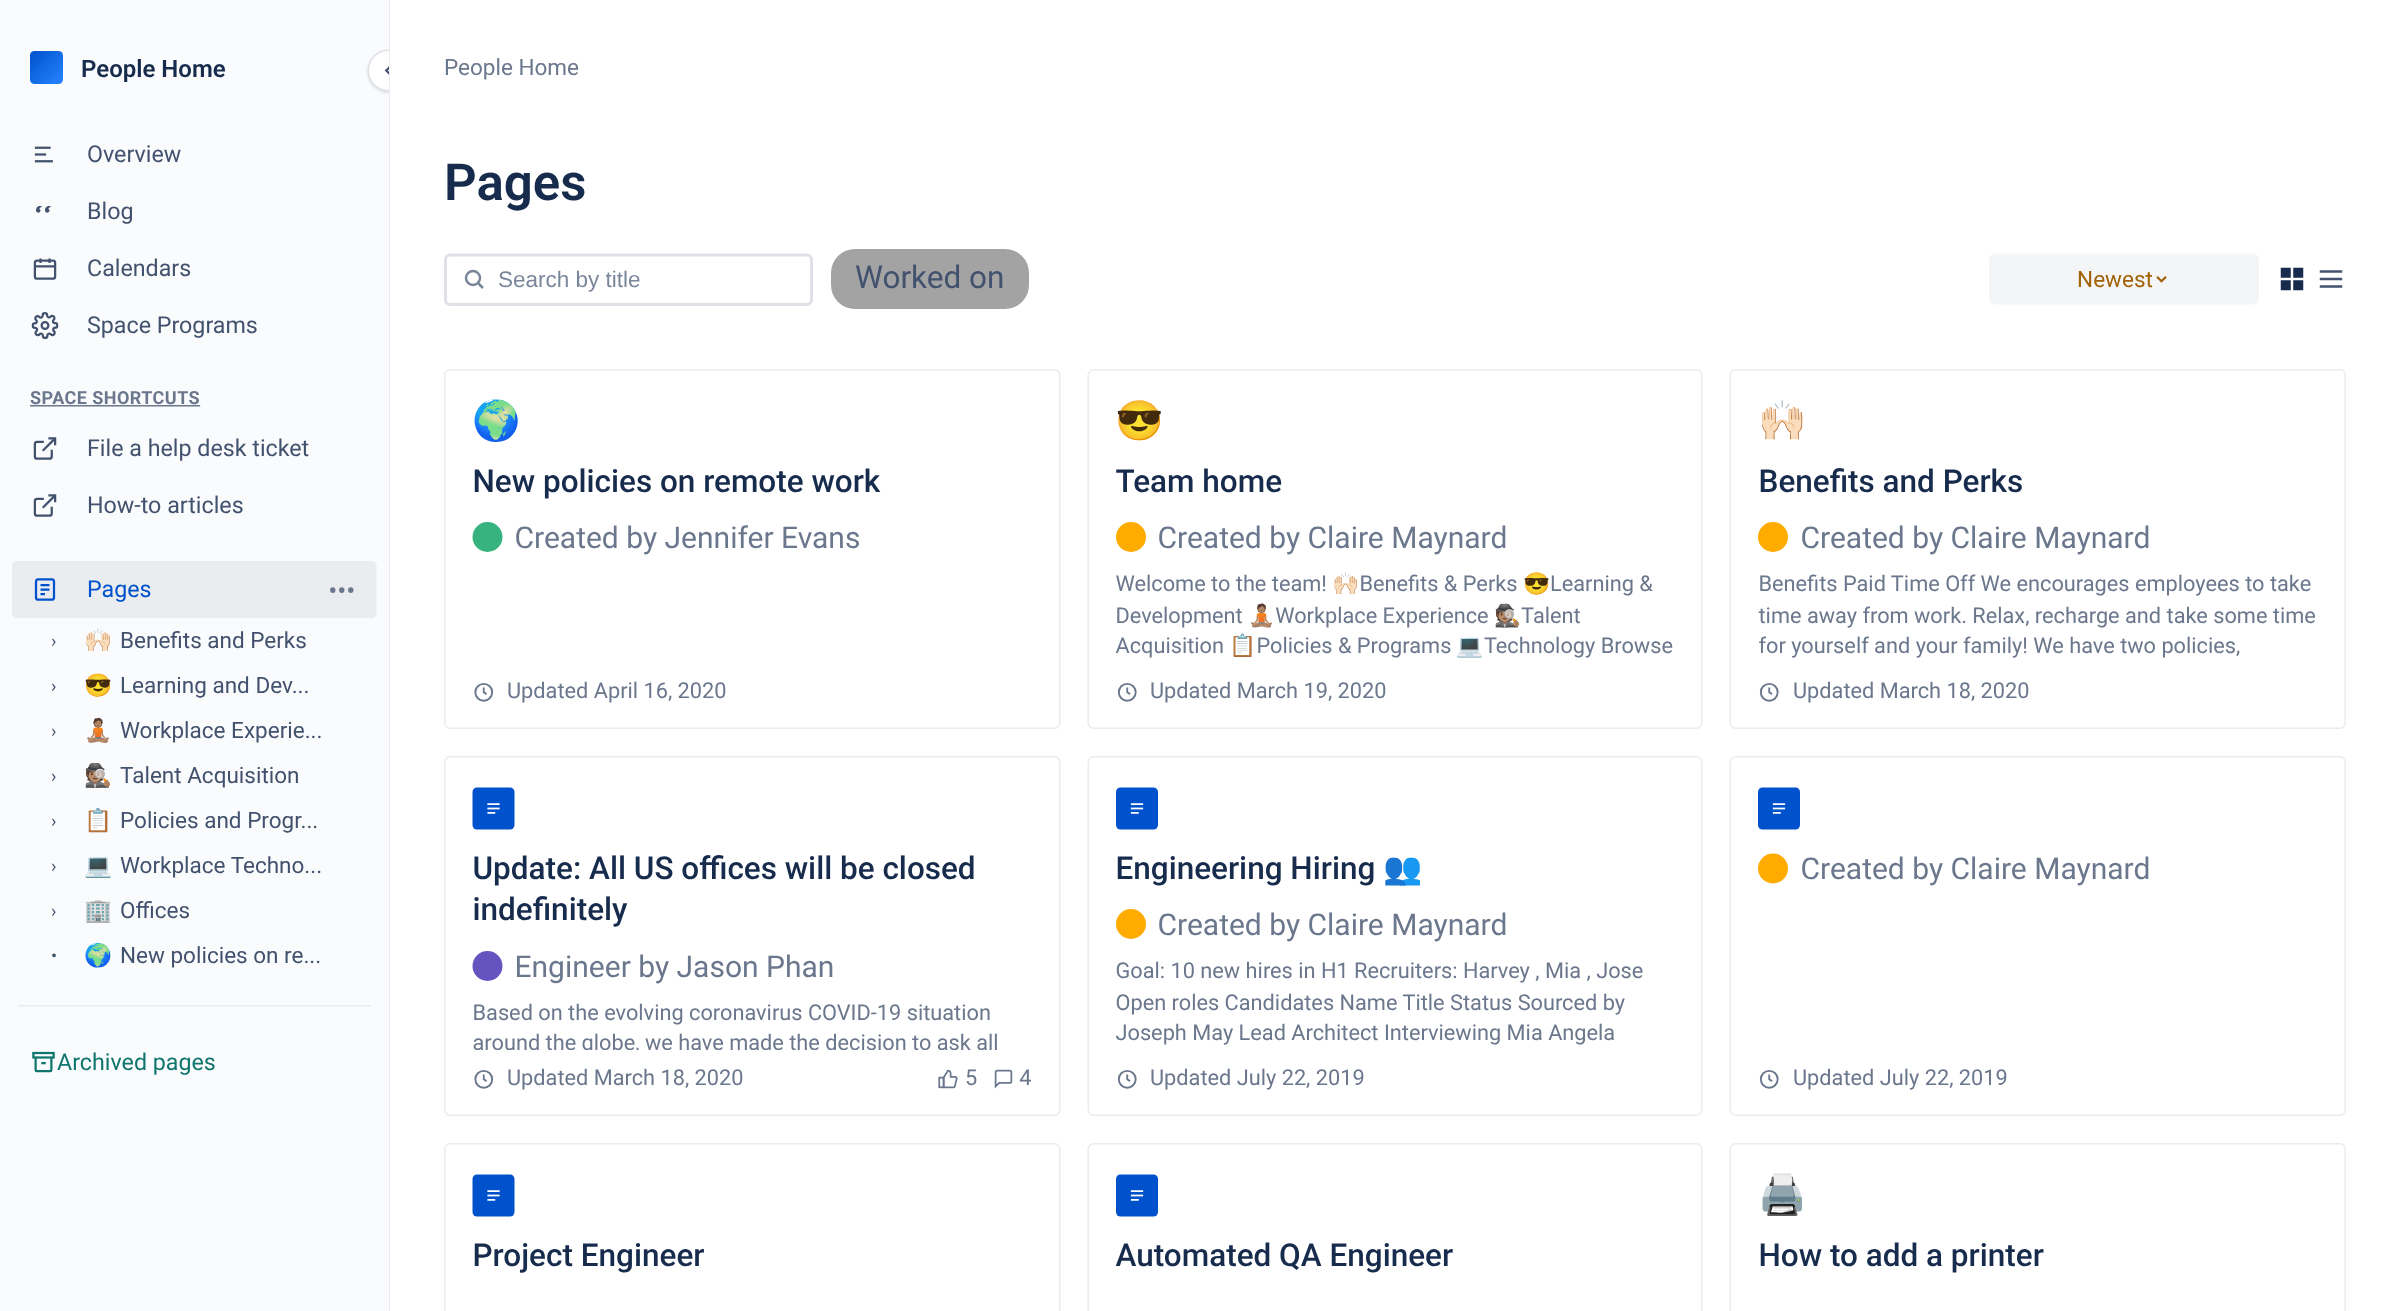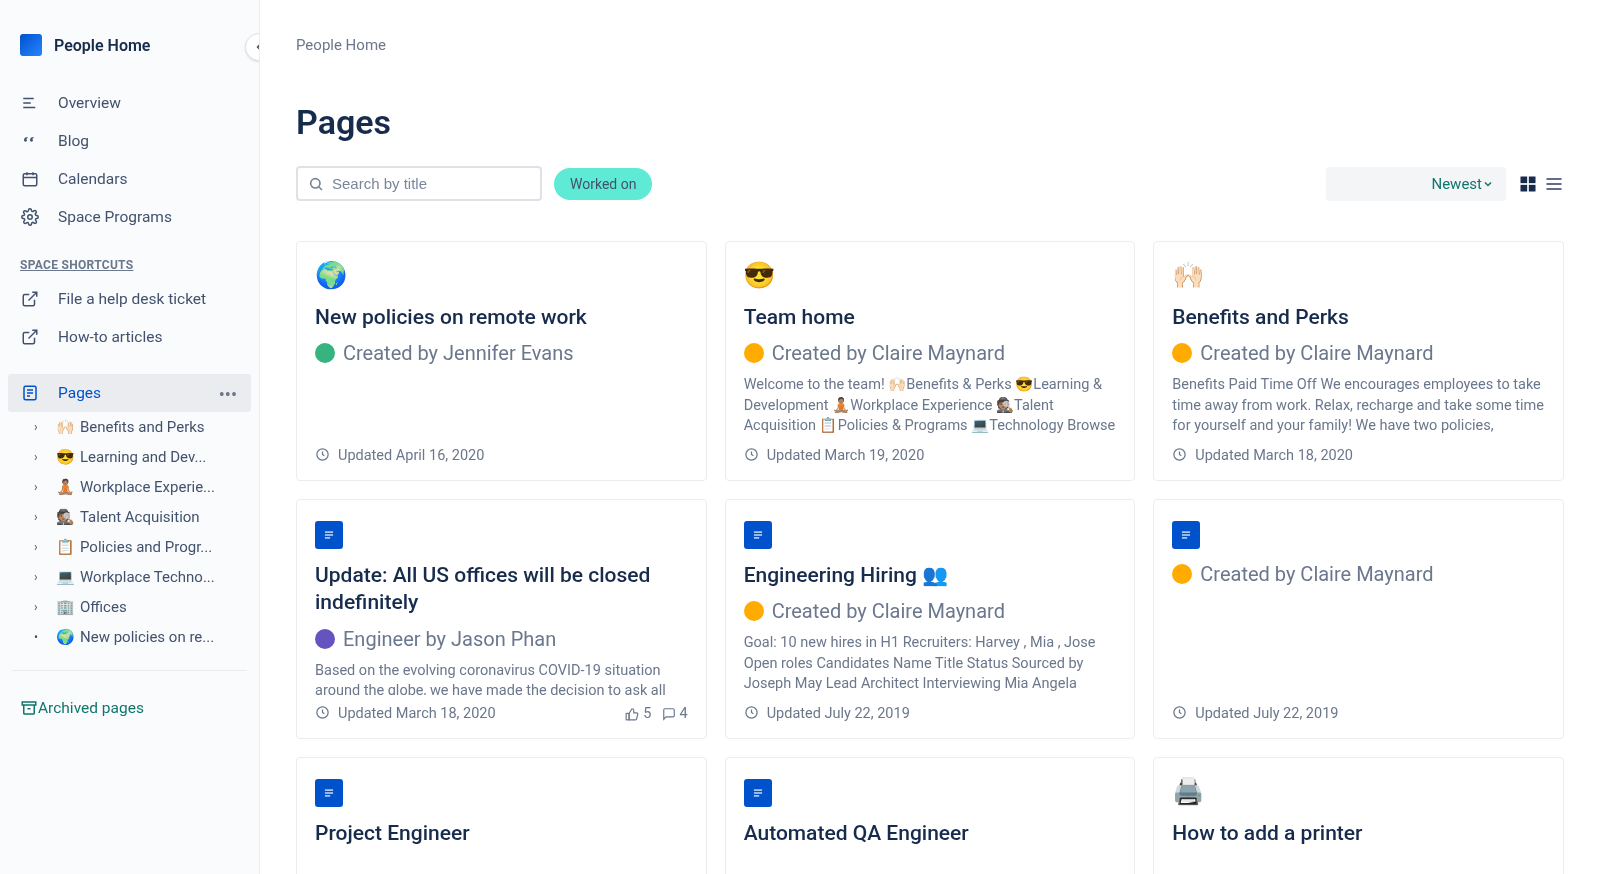--- a/index.html
+++ b/index.html
@@ -117,28 +117,28 @@
 .search-box {
   display:flex; align-items:center; gap:8px;
   border:2px solid #DFE1E6; border-radius:4px;
   padding:7px 10px; width:246px; color:#7A869A;
 }
 .search-box input {
   border:none; outline:none; font-size:15px; width:100%; color:#404040;
 }
 .search-box input::placeholder { color:#7A869A; }
 .chip {
-  background:#5eead4; border-radius:16px; padding:8px 16px;
-  font-size:14px; color:#42526E; cursor:pointer;
+  background:#a3a3a3; border-radius:16px; padding:8px 16px;
+  font-size:21px; color:#42526E; cursor:pointer;
 }
 .toolbar-right { margin-left:auto; display:flex; align-items:center; gap:12px; }
 .sort-select {
-  display:flex; align-items:center; justify-content:flex-end;
+  display:flex; align-items:center; justify-content:center;
   background:#F4F5F7; border-radius:4px;
-  padding:8px 12px; width:180px; font-size:15px; color:#0f766e; cursor:pointer;
+  padding:8px 12px; width:180px; font-size:15px; color:#a16207; cursor:pointer;
 }
 .view-toggle { display:flex; gap:6px; }
 .view-btn { color:#42526E; cursor:pointer; display:flex; align-items:center; }
 .view-btn.active { color:#172B4D; }
 
 .card-grid {
   display:grid;
   grid-template-columns: repeat(3, 1fr);
   gap:18px;
 }
@@ -153,21 +153,21 @@
 .card-title {
   font-size:21px; font-weight:500; color:#172B4D; margin-bottom:10px;
   line-height:1.3;
 }
 .card-author-row { display:flex; align-items:center; gap:8px; margin-bottom:10px; }
 .avatar { width:20px; height:20px; border-radius:50%; background:#FFAB00; display:inline-block; }
 .avatar.a2 { background:#6554C0; }
 .avatar.a3 { background:#36B37E; }
 .card-author { font-size:20px; color:#6B778C; }
 .card-excerpt { font-size:14.5px; color:#6B778C; line-height:1.4; overflow:hidden; }
-.card-footer { margin-top:auto; display:flex; align-items:flex-start; gap:8px; font-size:14.5px; color:#6B778C; padding-top:10px; }
+.card-footer { margin-top:auto; display:flex; align-items:flex-end; gap:8px; font-size:14.5px; color:#6B778C; padding-top:10px; }
 .card-footer .right { margin-left:auto; display:flex; gap:10px; }
 .doc-icon {
   width:28px; height:28px; background:#0052CC; border-radius:3px;
   display:inline-flex; align-items:center; justify-content:center;
 }
 .doc-icon svg { width:14px; height:14px; }
 
 svg { display:block; }
 </style>
 </head>

